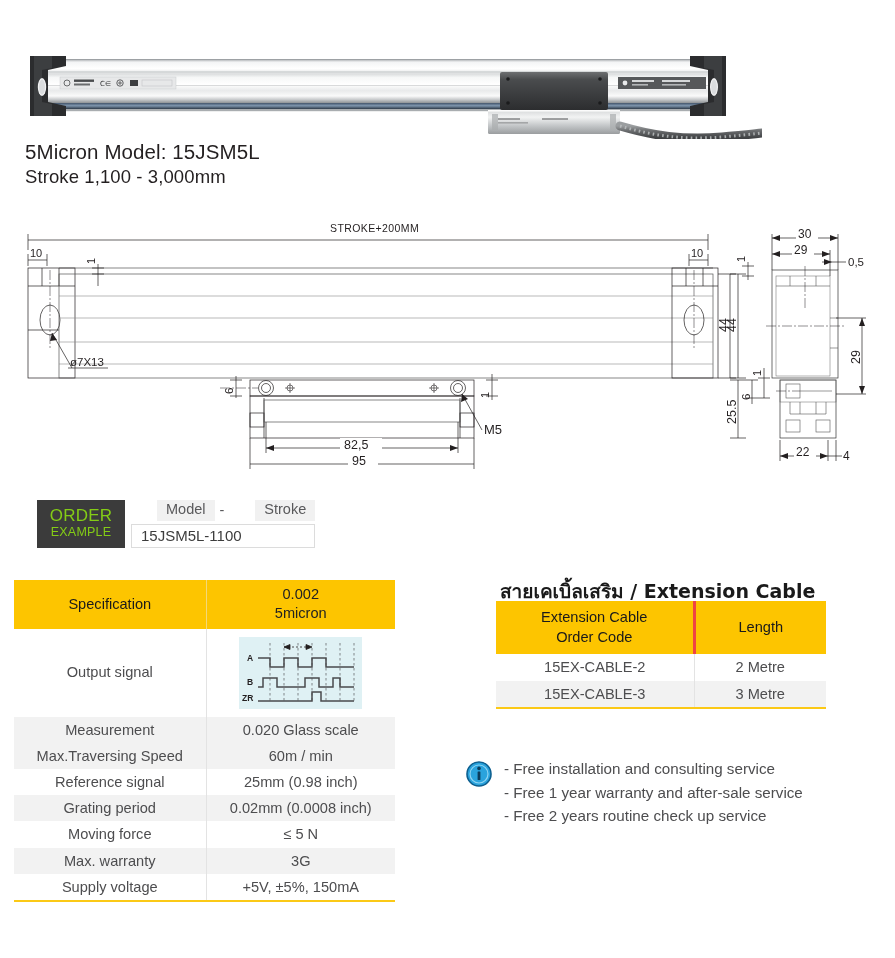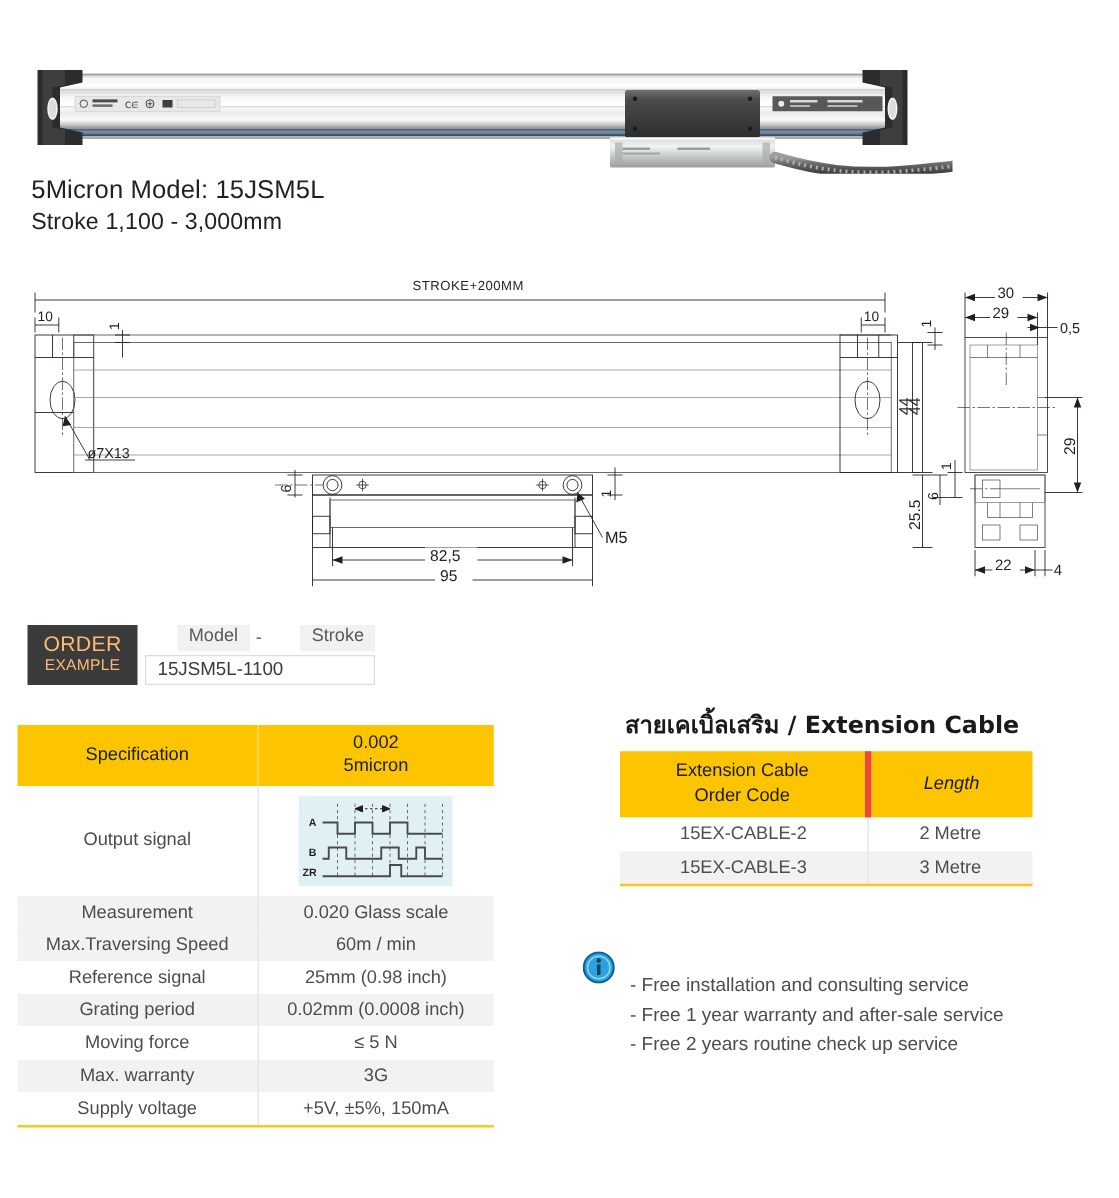--- a/index.html
+++ b/index.html
@@ -53,27 +53,28 @@
   
   #order-example {
     position: absolute;
     left: 22px; top: 500px;
     display: flex;
     align-items: stretch;
     height: 48px;
   }
   #order-tag {
     background: #3b3b3b;
-    color: #fdba74;
+    color: #84cc16;
     width: 88px;
     display: flex;
     flex-direction: column;
     align-items: center;
     justify-content: center;
     padding: 2px 0 3px 0;
+    margin-left: 15px;
   }
   #order-tag .l1 { font-size: 17px; letter-spacing: 0.2px; line-height: 1.05; }
   #order-tag .l2 { font-size: 12.5px; letter-spacing: 0.2px; line-height: 1.25; }
   #order-fields {
     display: flex;
     flex-direction: column;
     justify-content: center;
     margin-left: 6px;
   }
   #order-head {
@@ -139,21 +140,21 @@
   }
   #signal-wave {
     display: block;
     margin: 0 auto;
     background: #dff1f4;
   }
 
   
   #ext-heading {
     position: absolute;
-    left: 500px; top: 564px;
+    left: 500px; top: 576px;
     font-size: 19px;
     font-weight: bold;
     color: #1a1a1a;
     white-space: nowrap;
     font-family: "DejaVu Sans", "Liberation Sans", sans-serif;
   }
   #ext-table {
     position: absolute;
     left: 496px; top: 601px;
     width: 330px;
@@ -169,21 +170,21 @@
     line-height: 1.25;
   }
   #ext-table .hdr {
     background: #fdc500;
     color: #1a1a1a;
     height: 53px;
     padding: 5px 4px;
     line-height: 1.32;
   }
   #ext-table .colsep { border-left: 1px solid #e3e3e3; }
-  #ext-table .hdr.colsep { border-left: 5px solid #ef4444; font-style: italic; }
+  #ext-table .hdr.colsep { border-left: 3px solid #ef4444; }
   #ext-table tr.shade td { background: #f2f2f2; }
   #ext-table tr.plain td { background: #ffffff; }
   #ext-table tr.row td { height: 27px; }
   #ext-table td.code { width: 198px; }
 
   
   #service-block {
     position: absolute;
     left: 466px; top: 757px;
     width: 420px;
@@ -199,21 +200,21 @@
     flex: 1 1 auto;
   }
   .svc-th {
     font-family: "DejaVu Sans", "Liberation Sans", sans-serif;
     font-weight: bold;
     font-size: 14.6px;
     color: #231f20;
     line-height: 1.55;
     white-space: nowrap;
   }
-  #service-en { margin-top: 20px; }
+  #service-en { }
   .svc-en {
     font-size: 15.2px;
     color: #4d4d4f;
     line-height: 1.56;
     white-space: nowrap;
   }
 </style>
 </head>
 <body>
 

